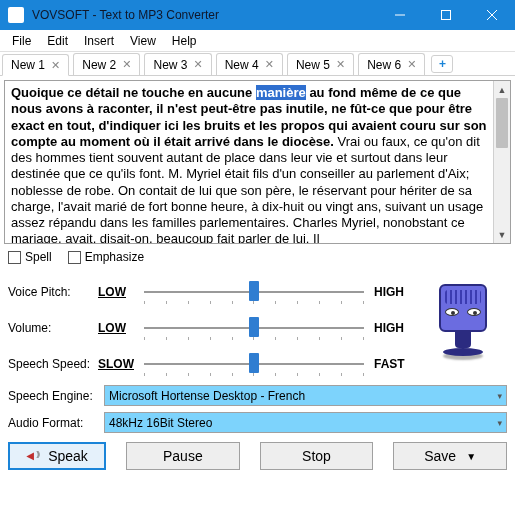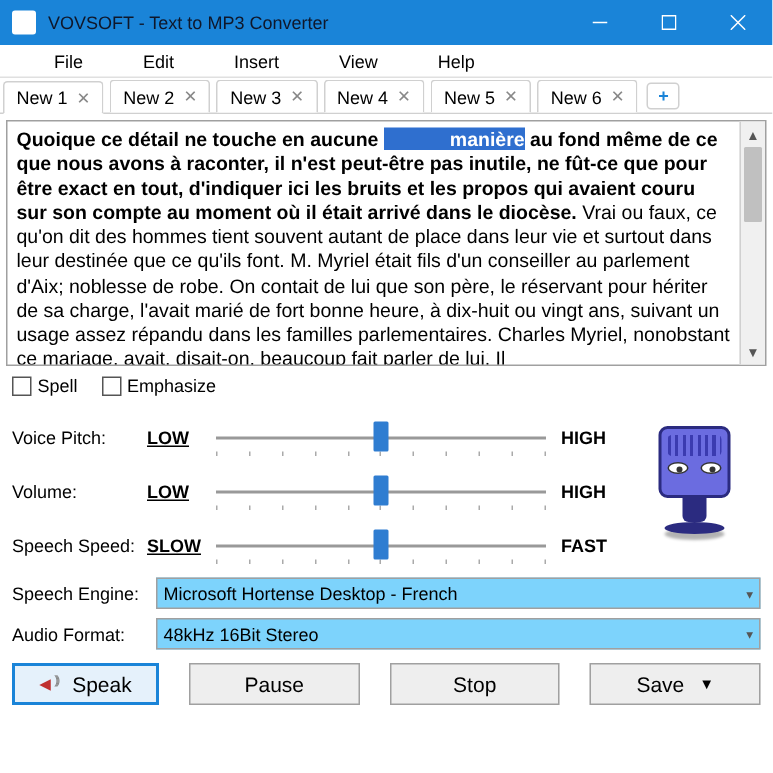--- a/index.html
+++ b/index.html
@@ -5,33 +5,33 @@
 * { box-sizing: border-box; margin: 0; padding: 0; font-family: "Segoe UI", Tahoma, sans-serif; }
 body { background: #fff; width: 515px; height: 515px; overflow: hidden; font-size: 12px; }
 
 .titlebar { height: 30px; background: #1a84d8; color: #0f172a; display: flex; align-items: center; }
 .titlebar .icon { width: 16px; height: 16px; background: #fff; margin: 0 8px; border-radius: 2px; }
 .titlebar .title { flex: 1; font-size: 12px; }
 .titlebar .winbtn { width: 46px; height: 30px; display: flex; align-items: center; justify-content: center; font-size: 14px; }
 .titlebar .closebtn svg { width: 10px; height: 10px; }
 
 .menubar { height: 22px; display: flex; align-items: center; padding: 0 4px; background: #fff; border-bottom: 1px solid #e0e0e0; }
-.menubar .menuitem { padding: 2px 8px; font-size: 12px; margin-left: 24px; }
+.menubar .menuitem { padding: 2px 8px; font-size: 12px; }
 
 .tabbar { height: 24px; display: flex; align-items: flex-end; padding: 0 2px; background: #fff; border-bottom: 1px solid #d0d0d0; gap: 4px; }
 .tab { background: #fff; border: 1px solid #d0d0d0; border-bottom: none; border-radius: 3px 3px 0 0; padding: 2px 8px; display: flex; align-items: center; gap: 6px; font-size: 12px; height: 22px; }
 .tab.active { border-bottom: 1px solid #fff; position: relative; top: 1px; }
 .tab .tabclose { color: #888; font-size: 11px; }
 .newtab { width: 22px; height: 18px; border: 1px solid #d0d0d0; border-radius: 3px; display: flex; align-items: center; justify-content: center; color: #1a84d8; font-weight: bold; margin-bottom: 2px; margin-left: 2px; }
 
 .content { padding: 4px; }
 .textwrap { border: 1px solid #a0a0a0; display: flex; height: 164px; }
 .textarea { flex: 1; padding: 4px 6px; font-size: 13px; line-height: 1.25; overflow: hidden; }
 .textarea .bold { font-weight: bold; }
-.textarea .hl { background: #2f6fcf; color: #fff; padding-left: 44px; }
+.textarea .hl { background: #2f6fcf; color: #fff; }
 .scrollbar { width: 17px; background: #f0f0f0; border-left: 1px solid #d0d0d0; display: flex; flex-direction: column; }
 .sarrow { height: 17px; display: flex; align-items: center; justify-content: center; font-size: 9px; color: #555; }
 .sthumb { margin: 0 2px; height: 50px; background: #c0c0c0; border-radius: 1px; }
 .strack { flex: 1; }
 
 .checkrow { display: flex; gap: 16px; padding: 6px 4px 10px; align-items: center; }
 .checkbox { display: flex; align-items: center; gap: 4px; }
 .checkbox .box { width: 13px; height: 13px; border: 1px solid #555; background: #fff; }
 
 .sliders { position: relative; }

